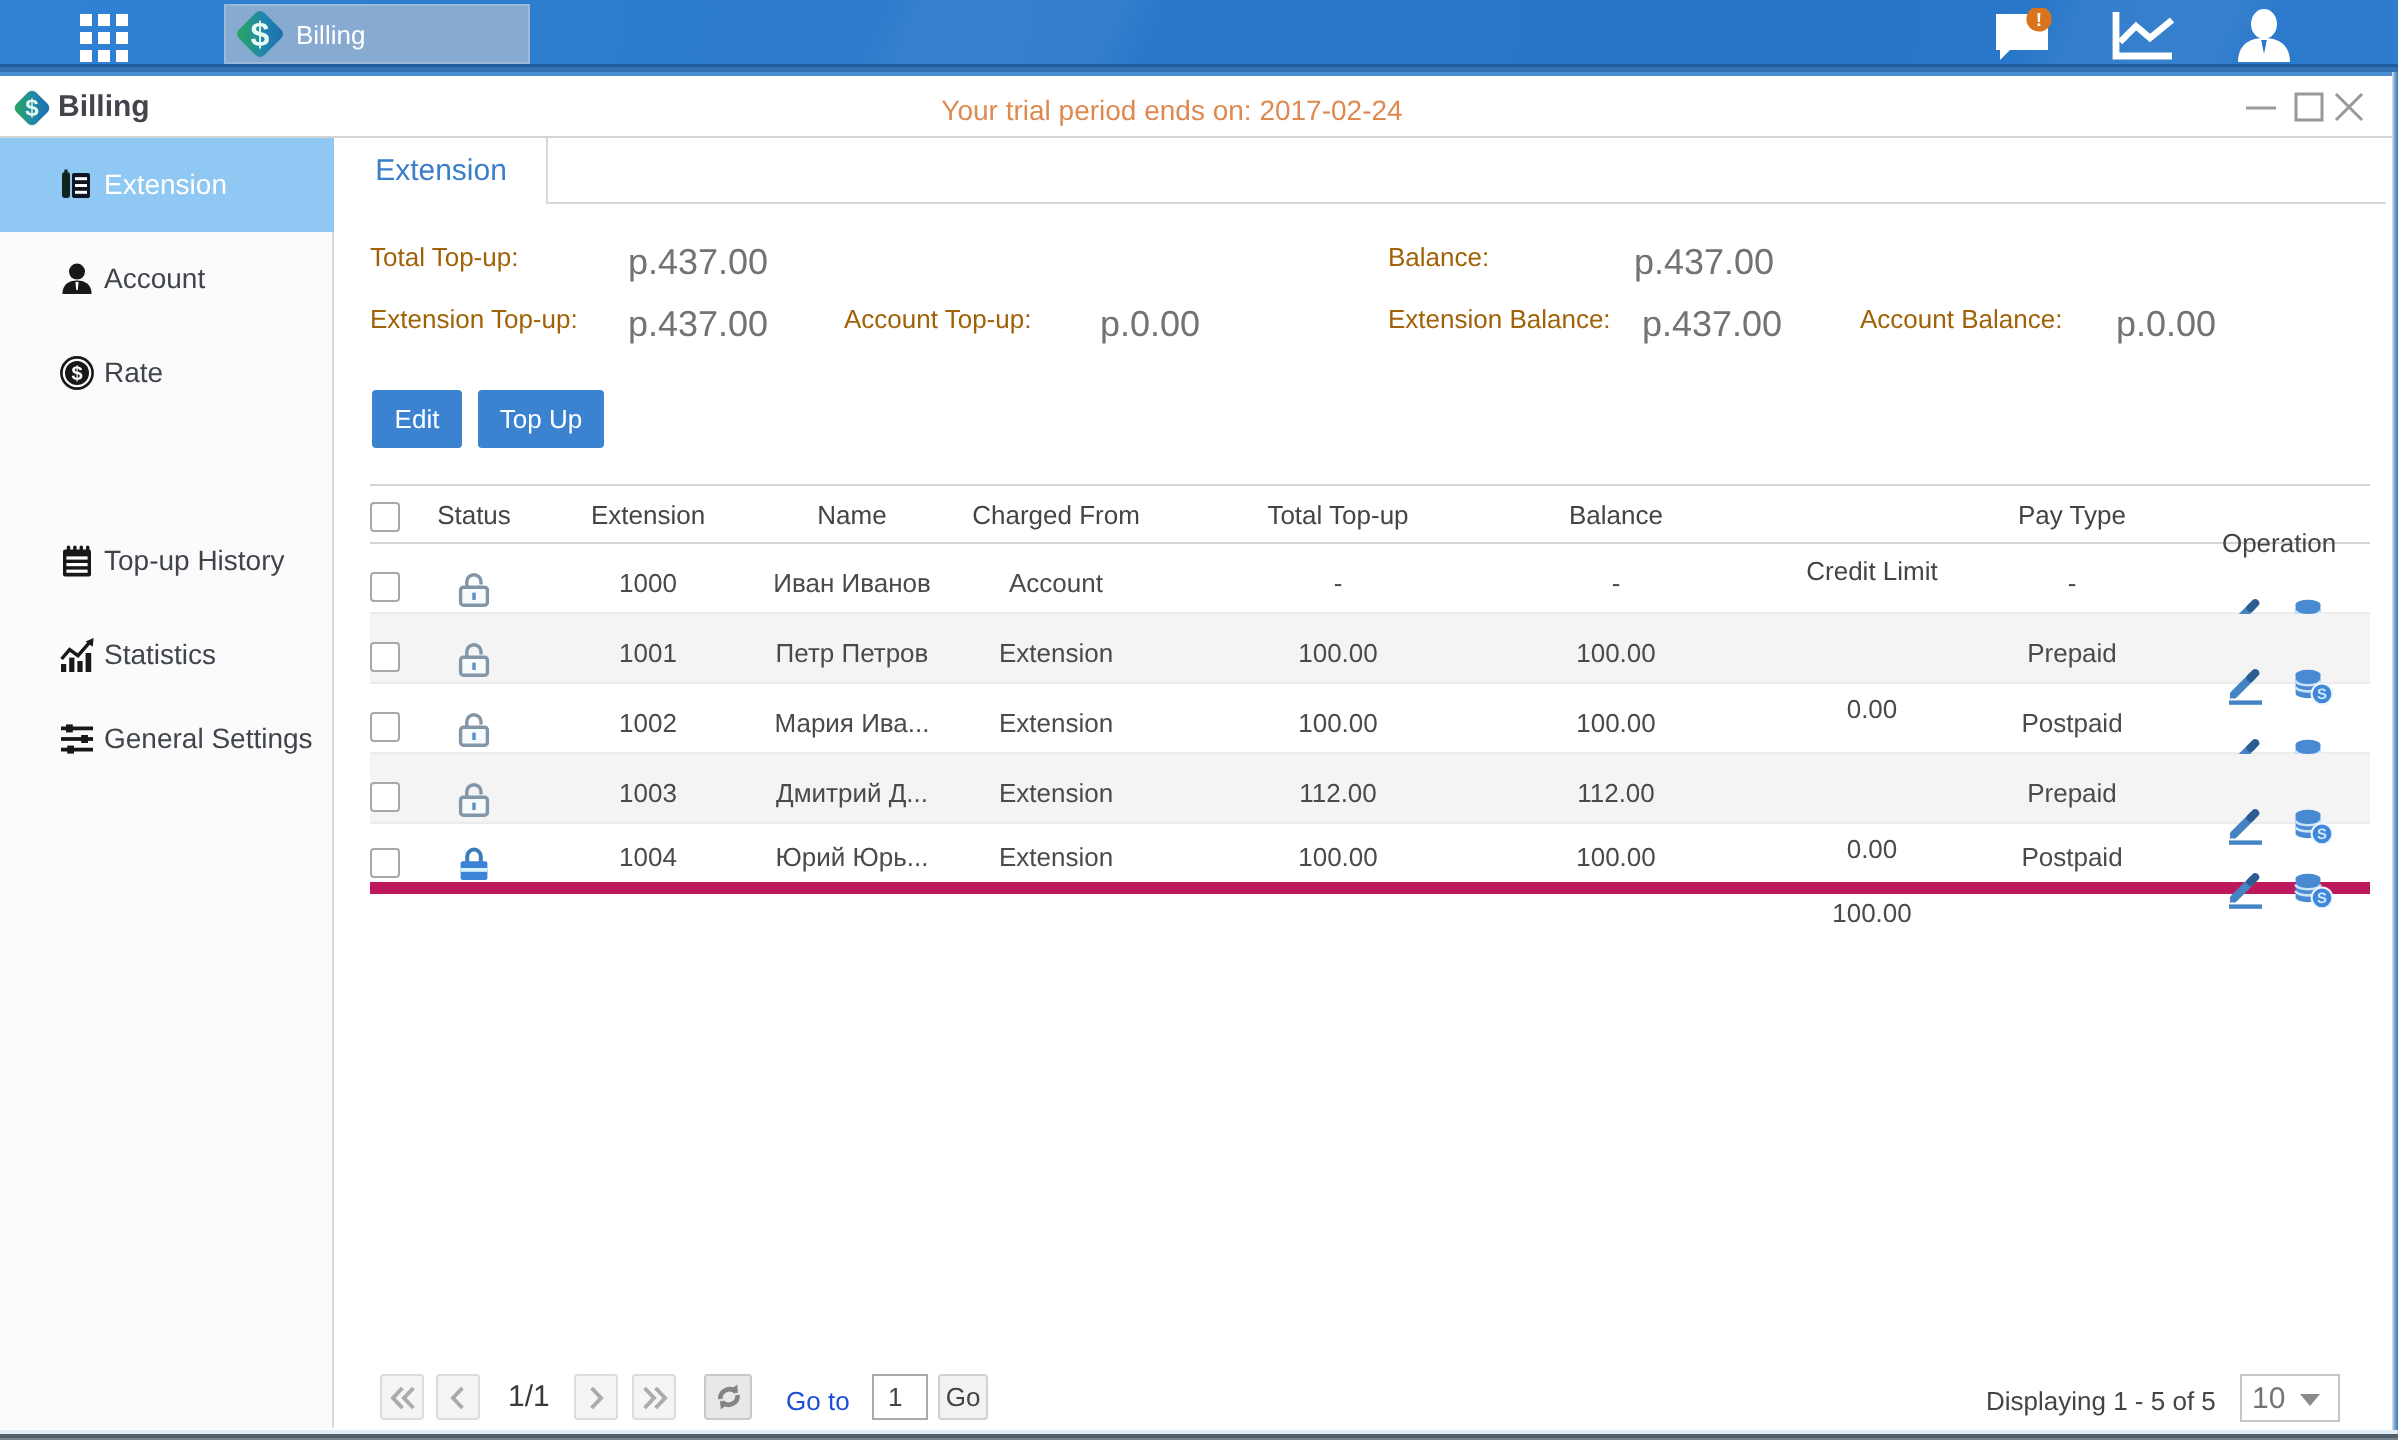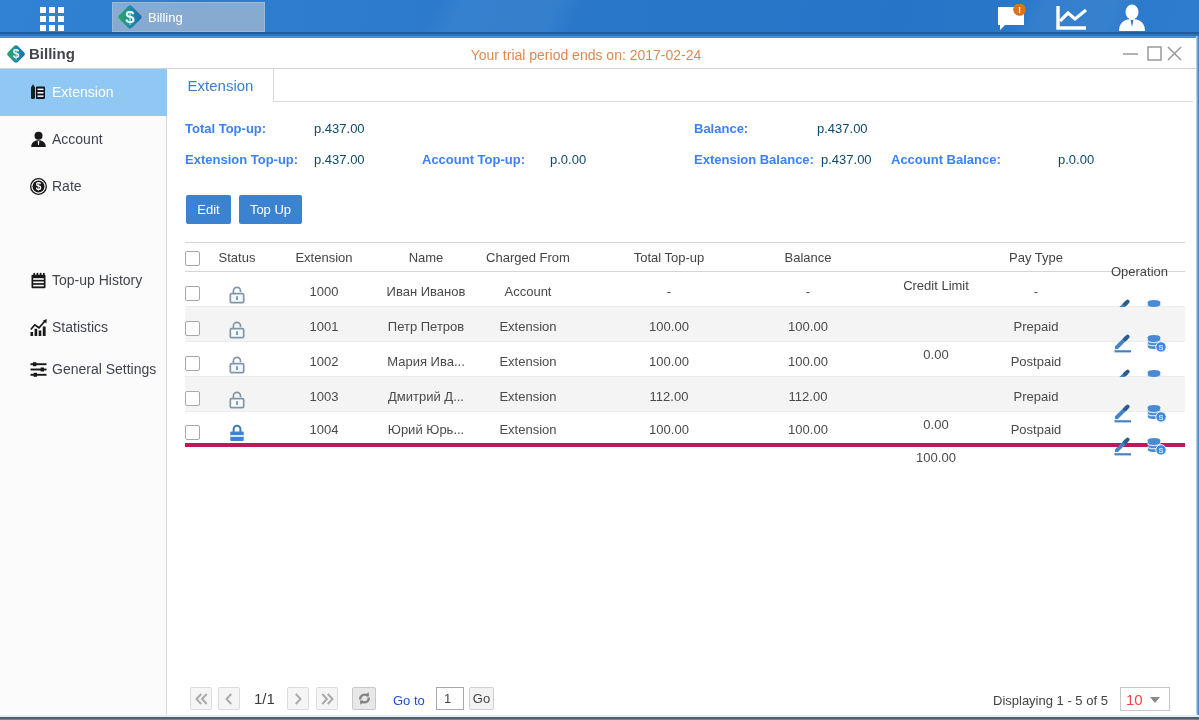--- a/index.html
+++ b/index.html
@@ -30,51 +30,51 @@
 #sidebar{left:0;top:69px;width:167px;height:645px;background:#fbfbfb;border-right:1px solid #d9d9d9;}
 .sideitem{position:absolute;left:0;width:167px;height:47px;font-size:14px;color:#40454d;}
 .sideitem .label{position:absolute;left:52px;top:15px;}
 .sideitem .icn{position:absolute;left:30px;top:15px;width:17px;height:17px;}
 .sel{background:#8fc8f2;color:#fff;}
 
 #content{left:168px;top:69px;width:1025px;height:645px;background:#fff;}
 #tabrow{position:absolute;left:0;top:0;width:1025px;height:33px;}
 #tabrow .line{position:absolute;left:106px;top:32px;width:919px;height:1px;background:#d9d9d9;}
 #exttab{position:absolute;left:0;top:0;width:106px;height:33px;border-right:1px solid #d9d9d9;color:#3a7fc8;font-size:15px;text-align:center;line-height:33px;}
-.lbl{position:absolute;font-size:13px;font-weight:bold;color:#3b82f6;}
-.val{position:absolute;font-size:13px;color:#0c4a6e;}
+.lbl{position:absolute;font-size:13px;font-weight:normal;color:#a16207;}
+.val{position:absolute;font-size:18px;color:#737373;}
 .btn{position:absolute;top:126px;height:29px;background:#3b83d1;color:#fff;font-size:13px;text-align:center;line-height:29px;border-radius:2px;}
 
 #tbl{position:absolute;left:17px;top:173px;width:1000px;}
 .hrow{position:relative;height:30px;border-top:1px solid #d5d5d5;border-bottom:1px solid #d5d5d5;font-size:13px;color:#444;}
 .trow{position:relative;height:35px;font-size:13px;color:#4a4a4a;border-bottom:1px solid #ececec;}
 .trow .cell{padding-top:4px;}
 .trow .cell svg{position:relative;top:3px;}
 .trow.alt{background:#f4f4f4;}
-.trow.last{border-bottom:4px solid #be185d;text-align:right;}
+.trow.last{border-bottom:6px solid #be185d;text-align:right;}
 .cell{position:absolute;top:0;height:100%;display:flex;align-items:center;justify-content:center;}
 .c1{left:27px;width:50px;}
 .c2{left:77px;width:124px;}
 .c3{left:201px;width:80px;}
 .c4{left:281px;width:124px;}
 .c5{left:418px;width:132px;}
 .c6{left:537px;width:172px;}
 .c7{left:709px;width:84px;margin-top:28px;}
 .c8{left:793px;width:116px;}
 .c9{left:909px;width:91px;margin-top:14px;}
 .cb{position:absolute;left:0px;top:50%;margin-top:-3px;width:15px;height:15px;border:1px solid #a8a8a8;border-radius:2px;background:#fff;}
 
 .pgbtn{position:absolute;top:618px;width:22px;height:23px;border:1px solid #dcdcdc;background:#f5f5f5;color:#b3b3b3;text-align:center;font-size:16px;line-height:20px;border-radius:2px;}
 #pgtext{position:absolute;top:621px;font-size:15px;color:#3a3a3a;}
 #goto{position:absolute;left:225px;top:624px;font-size:13px;color:#1d4ed8;}
 #gotoinput{position:absolute;left:268px;top:618px;width:28px;height:23px;border:1px solid #a9a9a9;font-size:13px;color:#444;padding-left:7px;line-height:21px;background:#fff;}
 #gobtn{position:absolute;left:301px;top:618px;width:25px;height:23px;border:1px solid #d0d0d0;background:#f2f2f2;color:#444;font-size:13px;text-align:center;line-height:21px;border-radius:2px;}
 #displaying{position:absolute;left:825px;top:624px;font-size:13px;color:#444;}
 #pagesize{position:absolute;left:952px;top:618px;width:50px;height:24px;border:1px solid #c6c6c6;background:#fff;}
-#pagesize .n{position:absolute;left:5px;top:3px;font-size:15px;color:#ef4444;}
+#pagesize .n{position:absolute;left:5px;top:3px;font-size:15px;color:#737373;}
 #pagesize .tri{position:absolute;right:9px;top:9px;width:0;height:0;border-left:5.5px solid transparent;border-right:5.5px solid transparent;border-top:6.5px solid #8a8a8a;}
 
 #rightstrip{left:1196px;top:36px;width:3px;height:679px;background:linear-gradient(90deg,#dce9f4 0,#87abd0 40%,#3578bd 100%);}
 #bottombar{left:0;top:715px;width:1199px;height:5px;background:linear-gradient(#e2ecf4 0,#e2ecf4 2px,#53616c 2px,#515f6a 4.2px,#79858d 4.2px,#79858d 5px);}
 </style></head><body>
 
 <div class="abs" id="topbar"></div>
 <div class="abs" id="gridicon">
 <div style="left:0;top:0"></div>
     <div style="left:9px;top:0"></div>
@@ -199,21 +199,21 @@
  <span class="val" style="left:146px;top:52px">p.437.00</span>
  <span class="lbl" style="left:526px;top:52px">Balance:</span>
  <span class="val" style="left:649px;top:52px">p.437.00</span>
 
  <span class="lbl" style="left:17px;top:83px">Extension Top-up:</span>
  <span class="val" style="left:146px;top:83px">p.437.00</span>
  <span class="lbl" style="left:254px;top:83px">Account Top-up:</span>
  <span class="val" style="left:382px;top:83px">p.0.00</span>
  <span class="lbl" style="left:526px;top:83px">Extension Balance:</span>
  <span class="val" style="left:653px;top:83px">p.437.00</span>
- <span class="lbl" style="left:723px;top:83px">Account Balance:</span>
+ <span class="lbl" style="left:762px;top:83px">Account Balance:</span>
  <span class="val" style="left:890px;top:83px">p.0.00</span>
 
  <div class="btn" style="left:18px;width:45px">Edit</div>
  <div class="btn" style="left:71px;width:63px">Top Up</div>
 
  <div id="tbl">
   <div class="hrow">
    <span class="cb" style="top:8px;margin-top:0"></span>
    <span class="cell c1">Status</span>
         <span class="cell c2">Extension</span>

